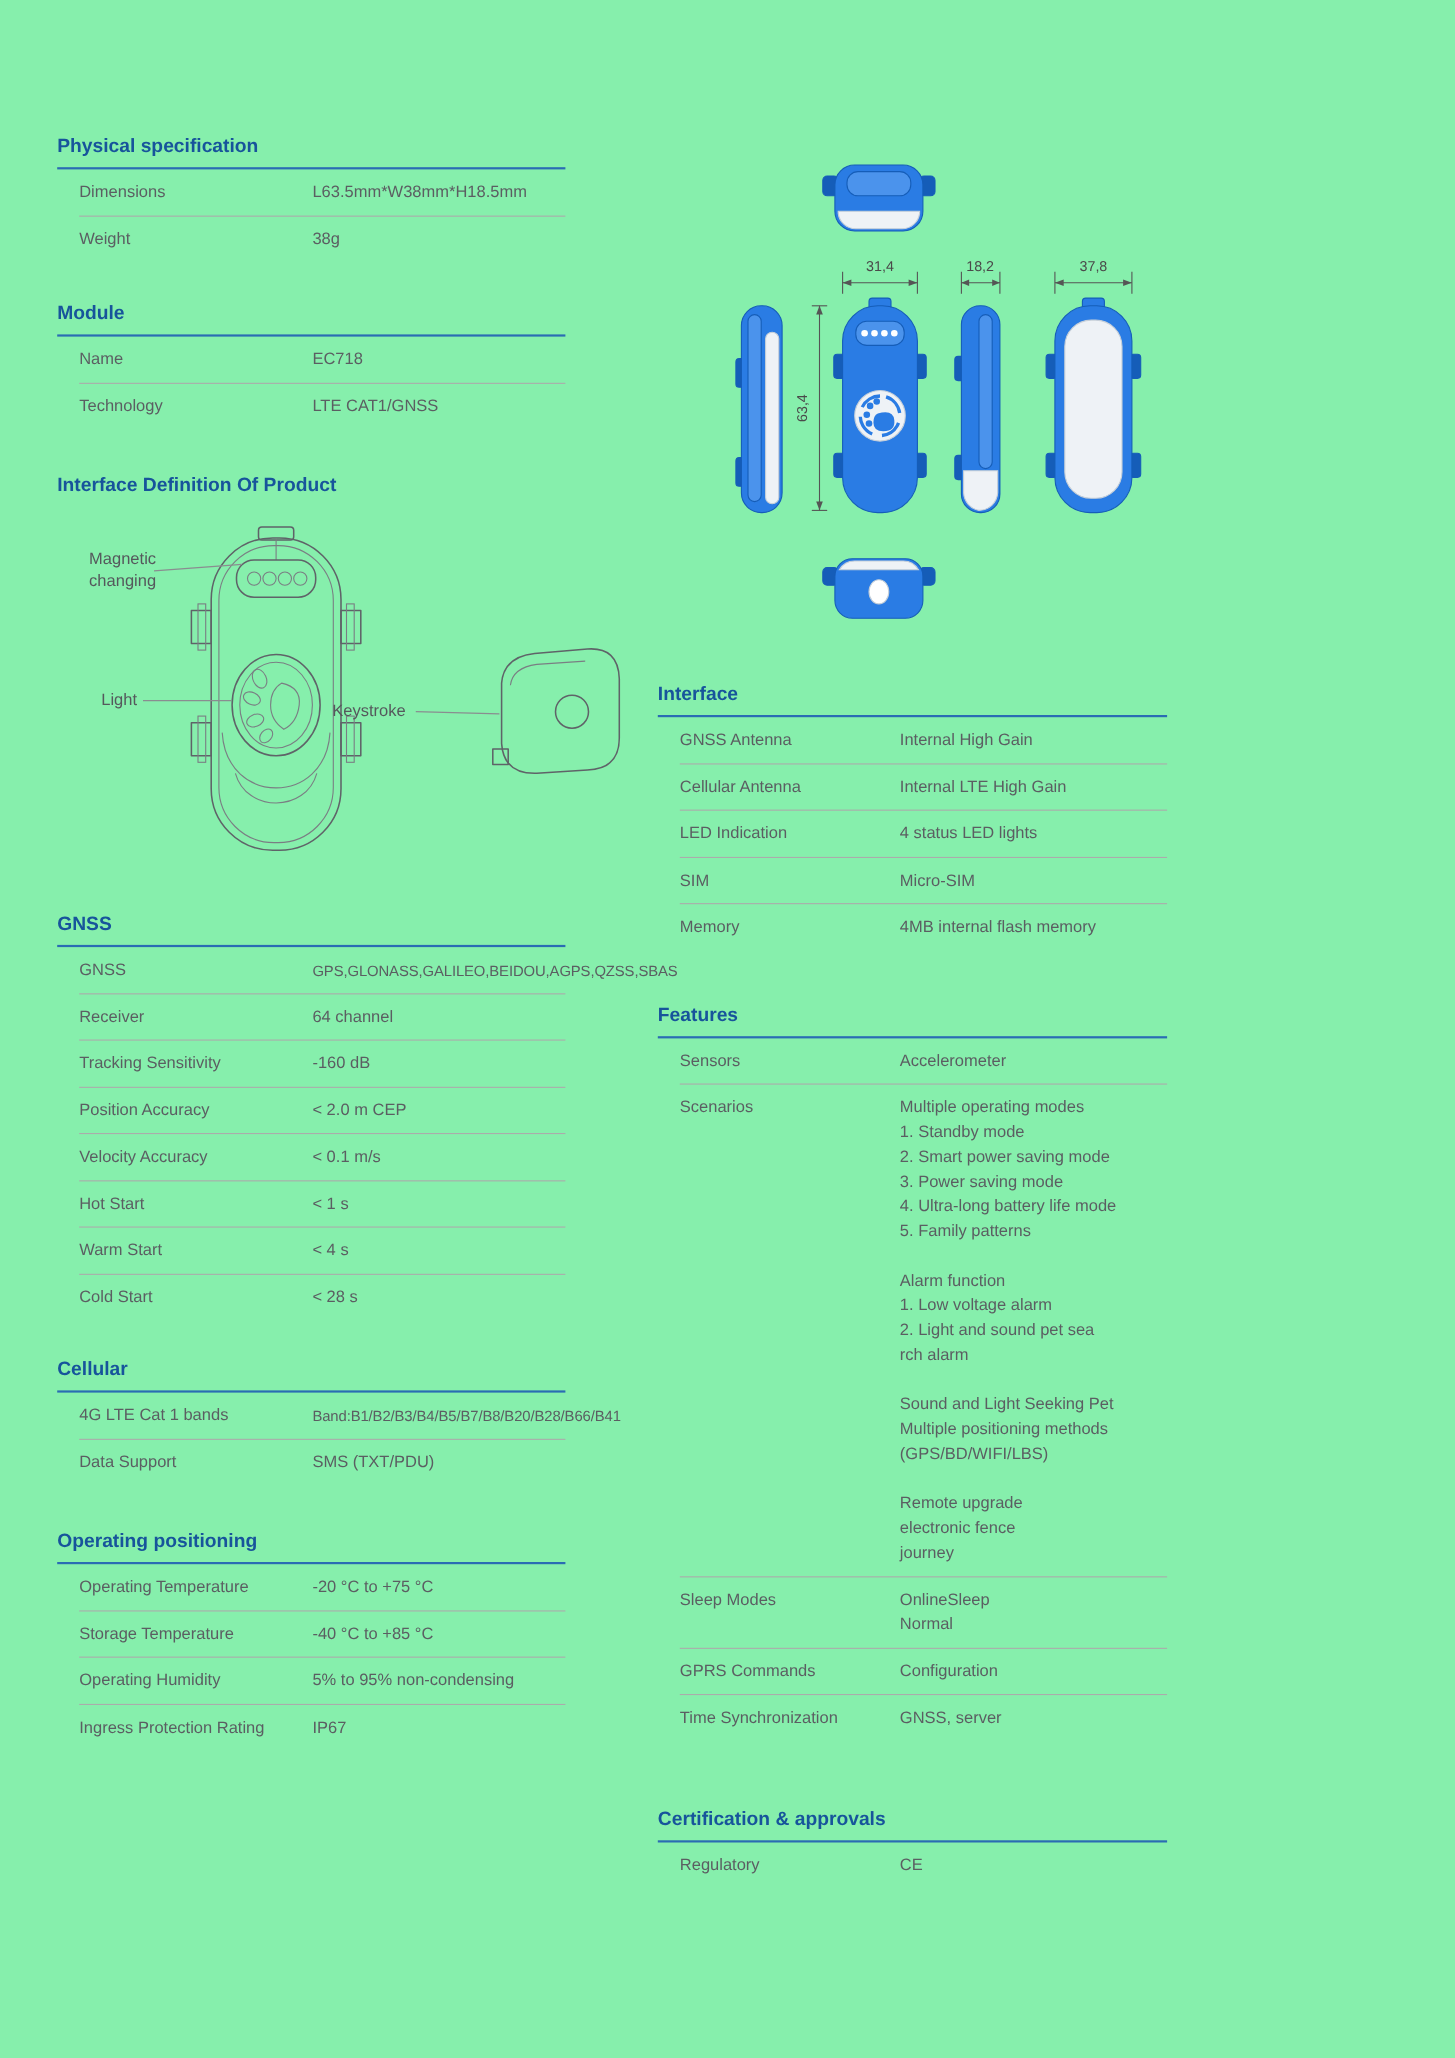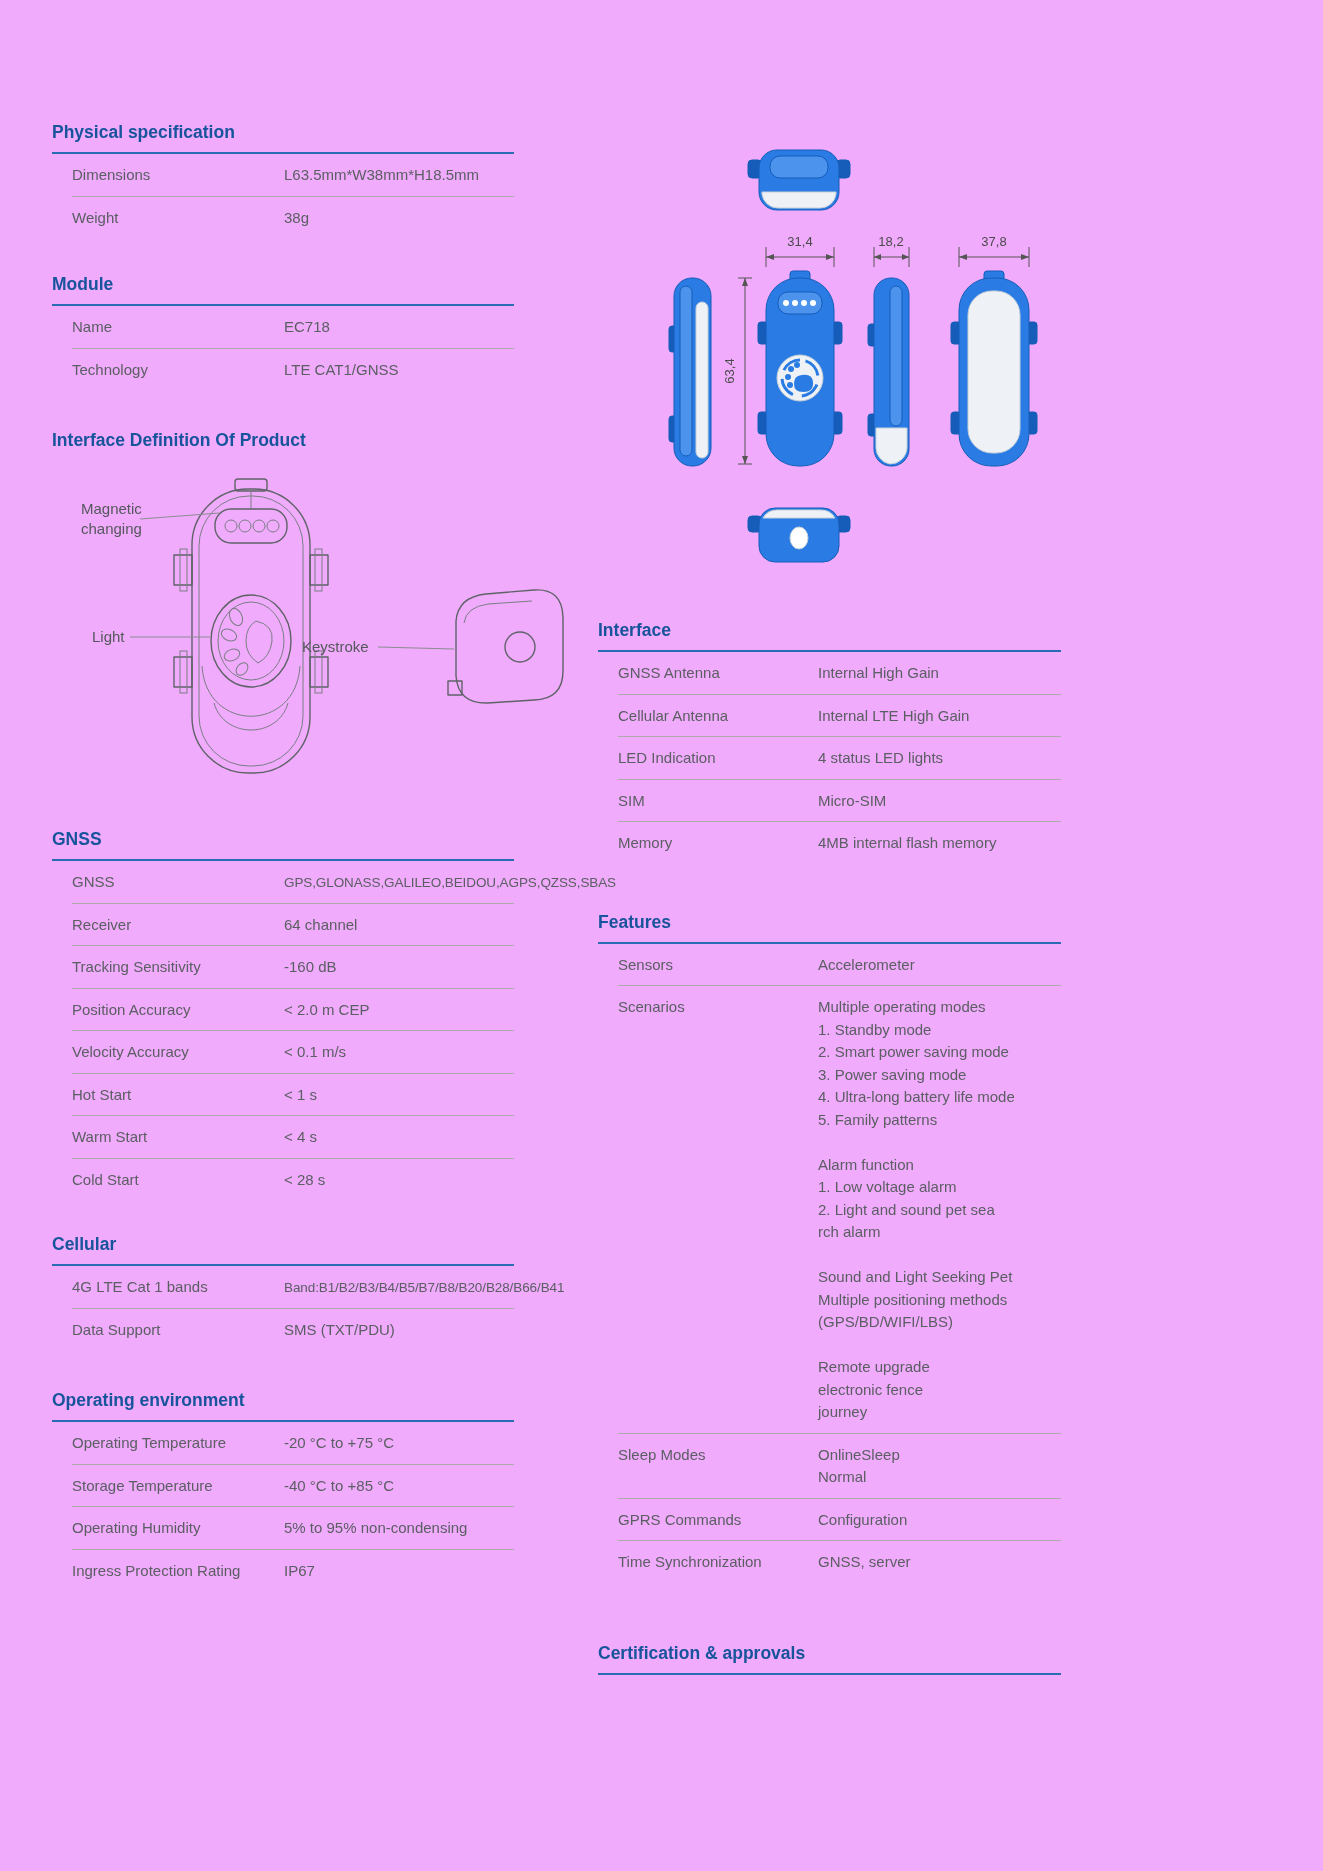--- a/index.html
+++ b/index.html
@@ -7,21 +7,21 @@
     --rule-blue:#2a6cb3;
     --rule-gray:#ababab;
     --text-gray:#5b5e62;
     --device-blue:#2a7ce4;
     --device-blue-dark:#155db8;
     --device-blue-light:#4b93ec;
     --device-white:#eef2f6;
   }
   html,body{margin:0;padding:0;background:#ffffff;}
   body{width:1323px;height:1871px;font-family:"Liberation Sans","DejaVu Sans",sans-serif;color:var(--text-gray);}
-  .page{position:relative;width:1323px;height:1871px;overflow:hidden;background:#f0abfc;}
+  .page{position:relative;width:1323px;height:1871px;overflow:hidden;background:#86efac;}
   .columns{display:flex;align-items:flex-start;padding:122px 0 0 52px;}
   .col-left{width:462px;flex:none;}
   .col-right{width:463px;flex:none;margin-left:84px;}
   .sec-title{color:var(--heading-blue);font-weight:bold;font-size:17.5px;line-height:1.2;padding-bottom:9px;border-bottom:2px solid var(--rule-blue);}
   .sec-title.no-rule{border-bottom:none;padding-bottom:4px;}
   .rows{width:100%;}
   .row{display:flex;align-items:flex-start;padding:10px 0 9px;border-bottom:1px solid var(--rule-gray);font-size:15px;line-height:1.5;margin-left:20px;}
   .row:last-child{border-bottom:none;}
   .lbl{flex:none;width:212px;padding-right:8px;box-sizing:border-box;}
   .col-right .lbl{width:200px;}
@@ -193,21 +193,21 @@
           </div>
           <div class="row">
             <span class="lbl">Data Support</span>
             <span class="val">SMS (TXT/PDU)</span>
           </div>
         </div>
       </section>
 
 
       <section class="mt40">
-        <div class="sec-title">Operating environment</div>
+        <div class="sec-title">Operating positioning</div>
         <div class="rows">
           <div class="row">
             <span class="lbl">Operating Temperature</span>
             <span class="val">-20 °C to +75 °C</span>
           </div>
           <div class="row">
             <span class="lbl">Storage Temperature</span>
             <span class="val">-40 °C to +85 °C</span>
           </div>
           <div class="row">
@@ -391,17 +391,23 @@
           </div>
           <div class="row">
             <span class="lbl">Time Synchronization</span>
             <span class="val">GNSS, server</span>
           </div>
         </div>
       </section>
 
       <section class="mt60">
         <div class="sec-title">Certification &amp; approvals</div>
+        <div class="rows">
+          <div class="row">
+            <span class="lbl">Regulatory</span>
+            <span class="val">CE</span>
+          </div>
+        </div>
       </section>
 
     </div>
   </div>
 </div>
 
 </body></html>

